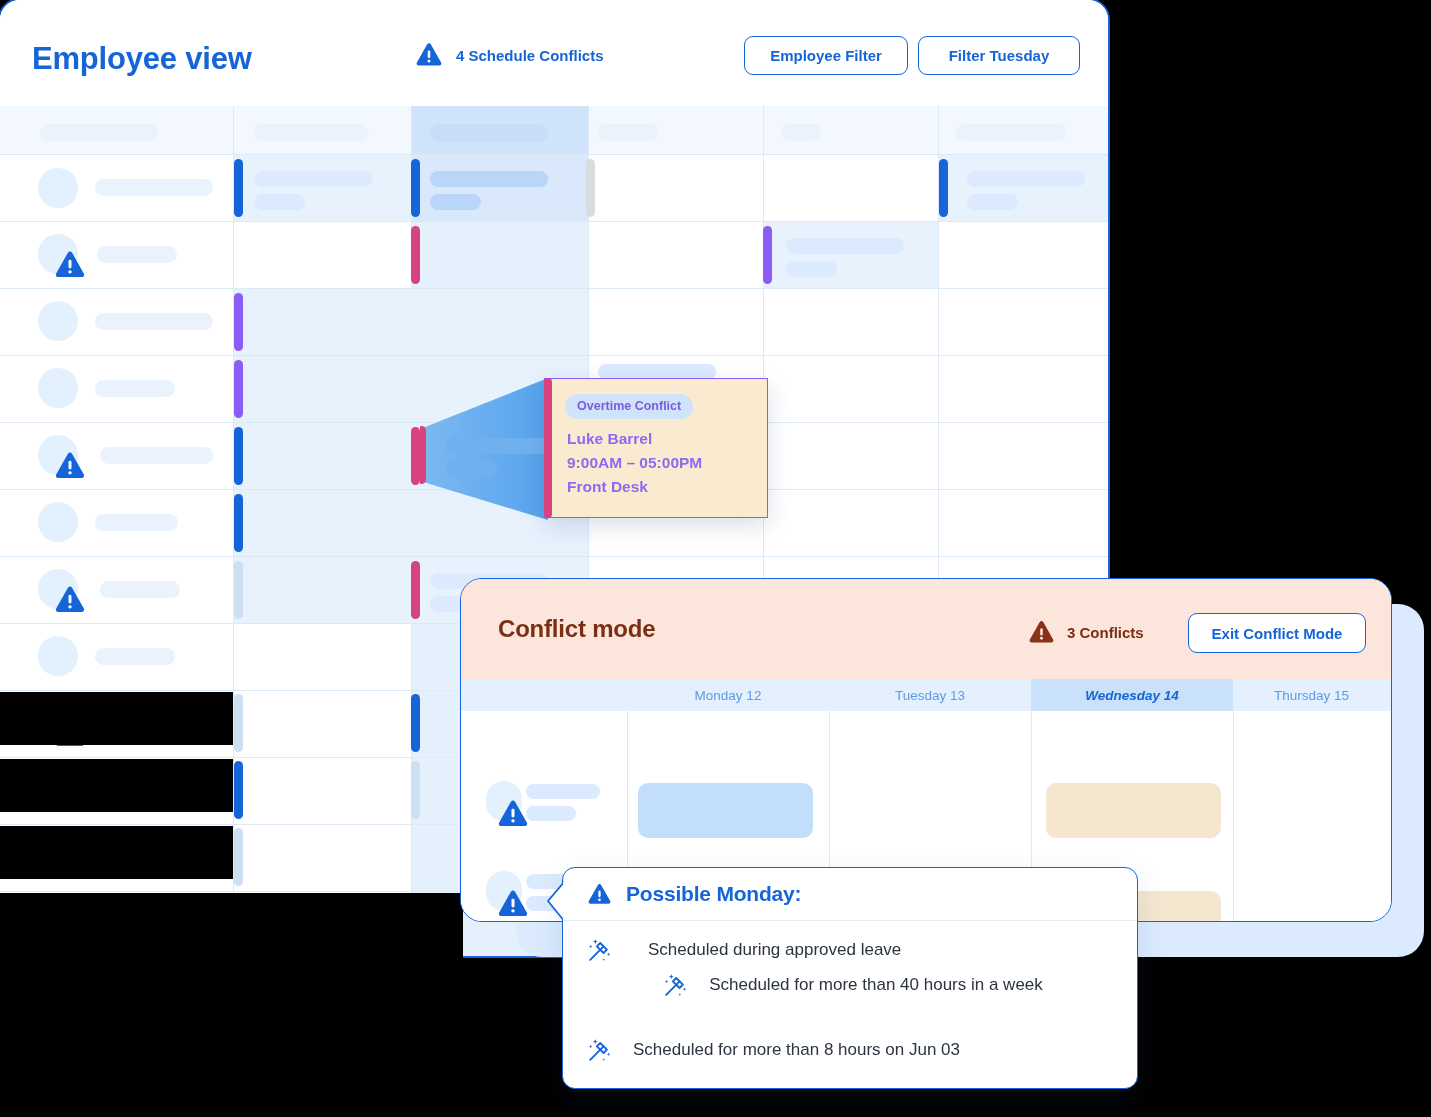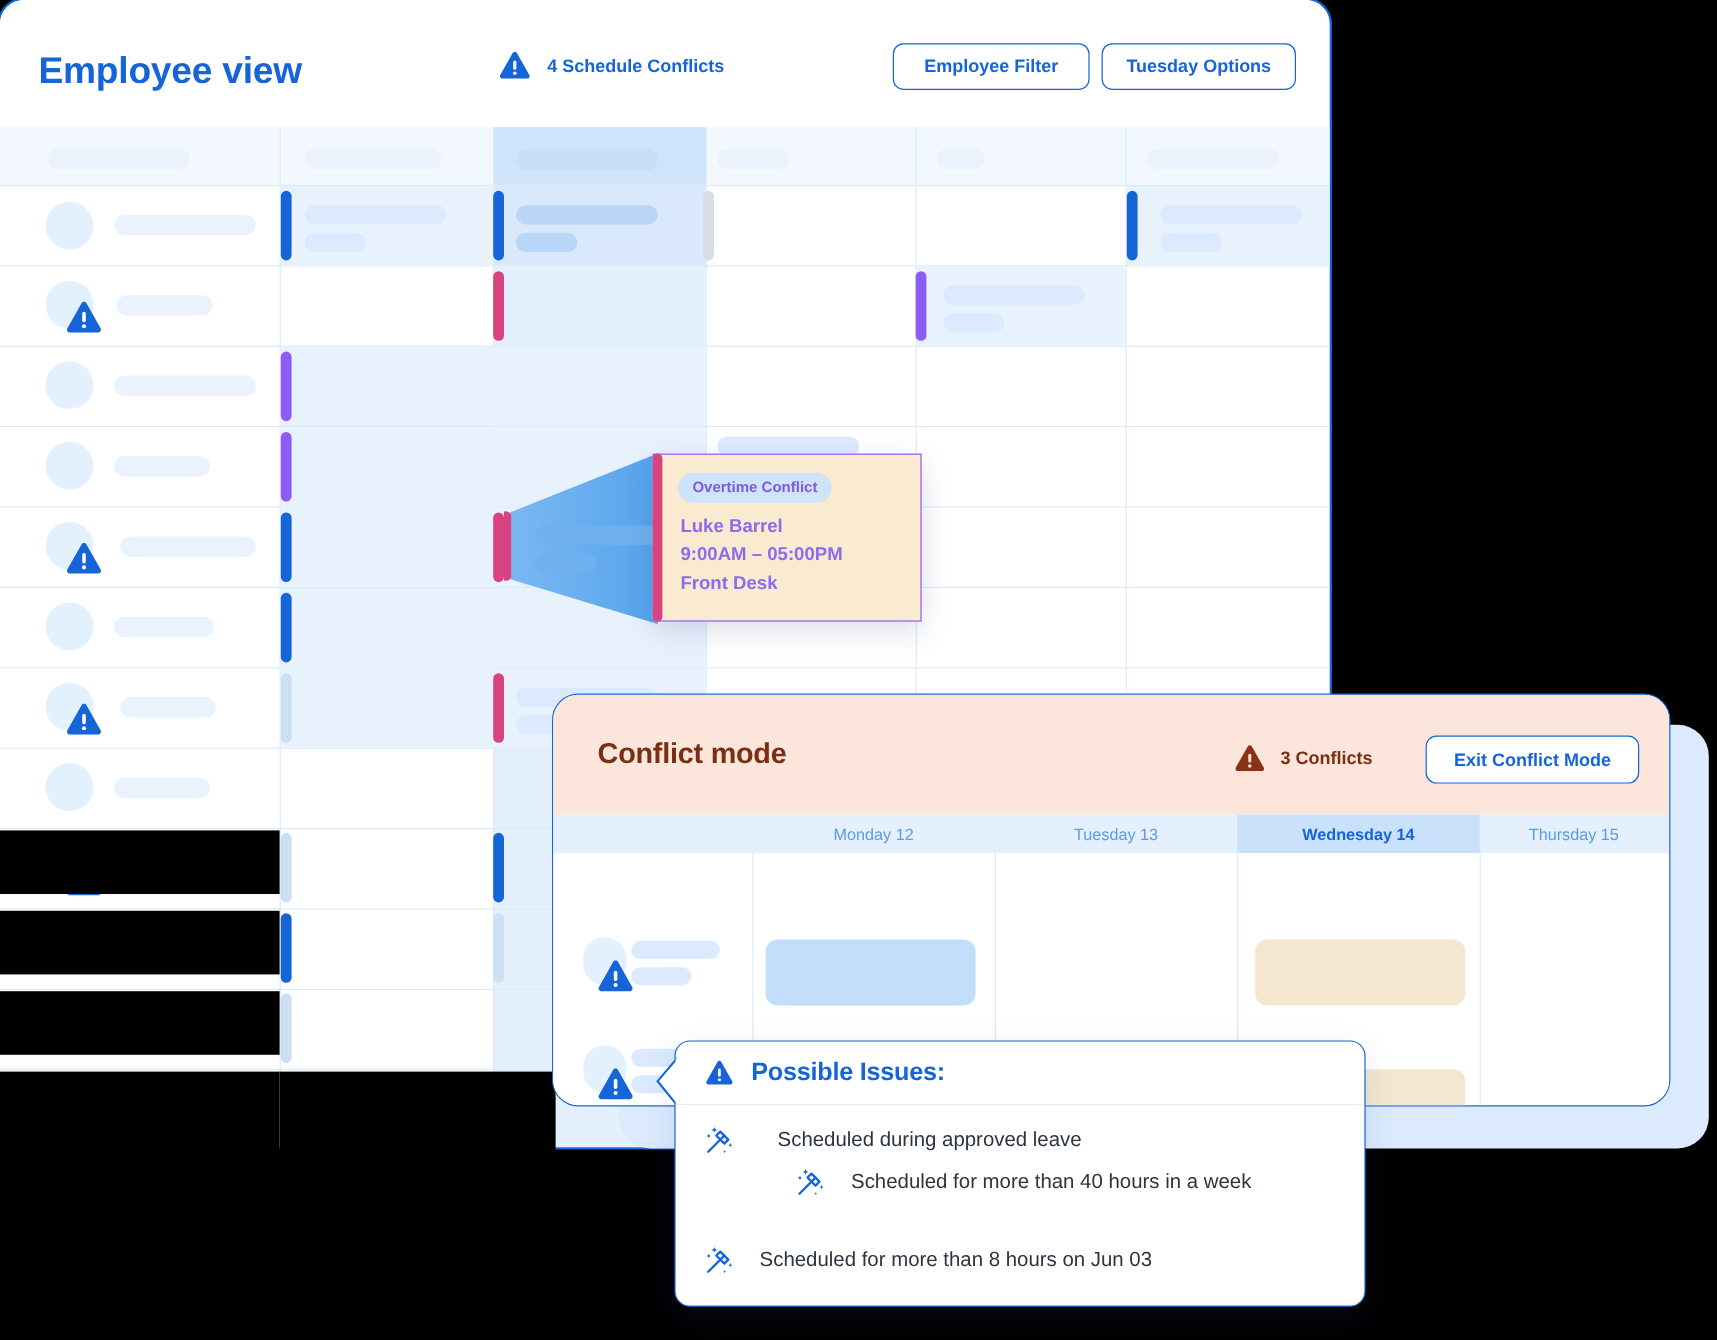--- a/index.html
+++ b/index.html
@@ -132,21 +132,21 @@
     position:absolute;left:727px;top:34px;width:178px;height:40px;
     border:1.6px solid #1565D8;border-radius:9px;background:#ffffff;
     color:#1565D8;font-family:"Liberation Sans",sans-serif;font-size:15px;font-weight:bold;
     display:flex;align-items:center;justify-content:center;cursor:pointer;
   }
   #conflict-daybar{
     position:absolute;left:0;top:100px;right:0;height:32px;background:#E4F0FD;
   }
   .day-lbl{position:absolute;top:0;height:32px;display:flex;align-items:center;justify-content:center;
     font-size:13.5px;color:#5B9BE8;}
-  .day-lbl.active{background:#C9E1FA;color:#1565D8;font-weight:bold;}
+  .day-lbl.active{background:#C9E1FA;color:#1565D8;font-weight:bold;font-style:italic;}
   #conflict-body{position:absolute;left:0;top:132px;right:0;bottom:0;background:#ffffff;}
   .cm-vline{position:absolute;top:0;bottom:0;width:1px;background:#dceaf7;}
   .cm-evt{position:absolute;border-radius:10px;}
   .cm-evt.blue{background:#C3DEFB;}
   .cm-evt.cream{background:#F5E6D0;}
 
   
   #issues-popup{
     position:absolute;left:562px;top:867px;width:576px;height:222px;
     background:#ffffff;border:1.7px solid #1565D8;border-radius:13px;
@@ -184,21 +184,21 @@
       <svg viewBox="0 0 28 26" width="28" height="26" xmlns="http://www.w3.org/2000/svg">
         <path d="M12.2 2.2c.8-1.4 2.8-1.4 3.6 0l10.3 18.2c.8 1.4-.2 3.1-1.8 3.1H3.7c-1.6 0-2.6-1.7-1.8-3.1z" fill="#1565D8"></path>
         <rect x="12.7" y="8.5" width="2.6" height="7.6" rx="1.3" fill="#ffffff"></rect>
         <circle cx="14" cy="19" r="1.5" fill="#ffffff"></circle>
       </svg>
     </span>
     <span class="lbl">4 Schedule Conflicts</span>
   </div>
 
   <button class="hdr-btn" id="btn-employee-filter">Employee Filter</button>
-  <button class="hdr-btn" id="btn-filter-options">Tuesday Options</button>
+  <button class="hdr-btn" id="btn-filter-options">Filter Tuesday</button>
 
   <div id="grid">
 
     <div class="col-hl" style="left:411px;width:177px;"></div>
 
     <div style="position:absolute;left:0;top:0;right:0;height:48px;background:#F2F8FE;"></div>
     <div class="hdrcell-hl" style="left:411px;top:0;width:177px;height:48px;background:#CFE4FB;"></div>
 
     <div class="skel-lite" style="left:40px;top:18px;width:118px;height:17px;"></div>
     <div class="skel-lite" style="left:254px;top:18px;width:114px;height:17px;"></div>
@@ -430,21 +430,21 @@
   </span>
 
   <div id="issues-head">
     <span class="warn-ico">
       <svg viewBox="0 0 28 26" width="25" height="23" xmlns="http://www.w3.org/2000/svg">
         <path d="M12.2 2.2c.8-1.4 2.8-1.4 3.6 0l10.3 18.2c.8 1.4-.2 3.1-1.8 3.1H3.7c-1.6 0-2.6-1.7-1.8-3.1z" fill="#1565D8"></path>
         <rect x="12.7" y="8.5" width="2.6" height="7.6" rx="1.3" fill="#ffffff"></rect>
         <circle cx="14" cy="19" r="1.5" fill="#ffffff"></circle>
       </svg>
     </span>
-    <span id="issues-title">Possible Issues:</span>
+    <span id="issues-title">Possible Monday:</span>
   </div>
 
   <div class="issue-row" style="top:65px;gap:35px;">
     <span class="wand">
       <svg viewBox="0 0 26 26" width="26" height="26" xmlns="http://www.w3.org/2000/svg">
         <g stroke="#1565D8" stroke-width="1.9" fill="none" stroke-linecap="round" stroke-linejoin="round">
           <path d="M3.2 22.8 L16.6 9.4"></path>
           <path d="M13.2 6 L19.9 12.7 L16.6 16 L9.9 9.3 Z" fill="none"></path>
         </g>
         <g fill="#1565D8">

